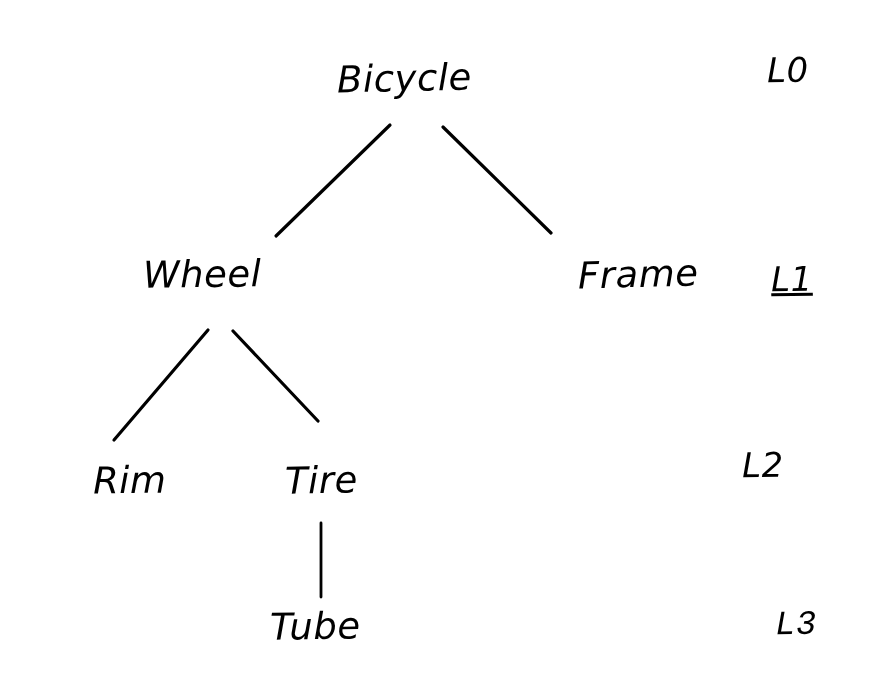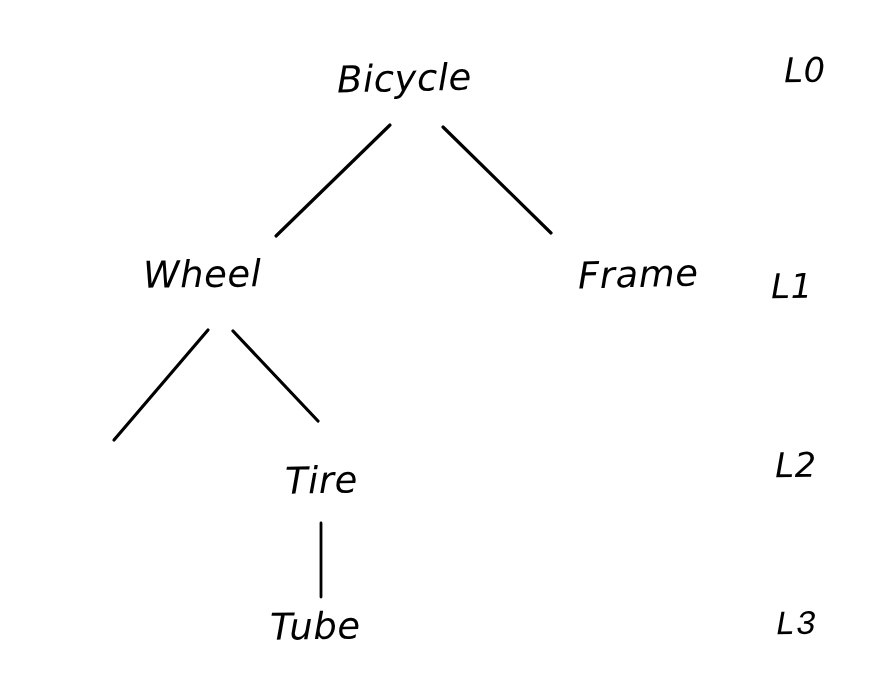--- a/index.html
+++ b/index.html
@@ -42,23 +42,23 @@
     font-size: 34px;
   }
   
   #node-bicycle  { left: 337px; top: 60px;  transform: rotate(-1.2deg); }
   #node-wheel    { left: 143px; top: 256px; transform: rotate(-0.8deg); }
   #node-frame    { left: 578px; top: 256px; transform: rotate(-1.5deg); }
   #node-rim      { left: 93px;  top: 462px; transform: rotate(-0.6deg); }
   #node-tire     { left: 285px; top: 462px; transform: rotate(-1.0deg); }
   #node-tube     { left: 270px; top: 608px; transform: rotate(-0.9deg); }
 
-  #level-l0 { left: 767px; top: 53px;  transform: rotate(-1.0deg); margin-left: 17px; }
-  #level-l1 { left: 771px; top: 269px; transform: rotate(-1.0deg); }
-  #level-l2 { left: 775px; top: 448px; transform: rotate(-1.0deg); }
+  #level-l0 { left: 767px; top: 53px;  transform: rotate(-1.0deg); }
+  #level-l1 { left: 771px; top: 262px; transform: rotate(-1.0deg); text-decoration: underline; }
+  #level-l2 { left: 742px; top: 448px; transform: rotate(-1.0deg); }
   #level-l3 { left: 775px; top: 608px; transform: rotate(-1.0deg); font-family: Liberation Mono, monospace; }
 </style>
 </head>
 <body>
 
 <div id="canvas">
 
   <svg class="tree-svg" viewBox="0 0 870 690" xmlns="http://www.w3.org/2000/svg">
     <g stroke="#000000" stroke-width="3.2" stroke-linecap="round" fill="none">
       <path id="edge-bicycle-wheel" d="M 390 125 L 276 236"></path>
@@ -68,20 +68,21 @@
       <path id="edge-tire-tube" stroke-width="2.8" d="M 321 523 L 321 597"></path>
     </g>
   </svg>
 
   <div class="node-label node-text" id="node-bicycle">Bicycle</div>
 
   <div class="node-label node-text" id="node-wheel">Wheel</div>
 
   <div class="node-label node-text" id="node-frame">Frame</div>
 
+  <div class="node-label node-text" id="node-rim">Rim</div>
 
   <div class="node-label node-text" id="node-tire">Tire</div>
 
   <div class="node-label node-text" id="node-tube">Tube</div>
 
   <div class="node-label level-text" id="level-l0">L0</div>
 
   <div class="node-label level-text" id="level-l1">L1</div>
 
   <div class="node-label level-text" id="level-l2">L2</div>

